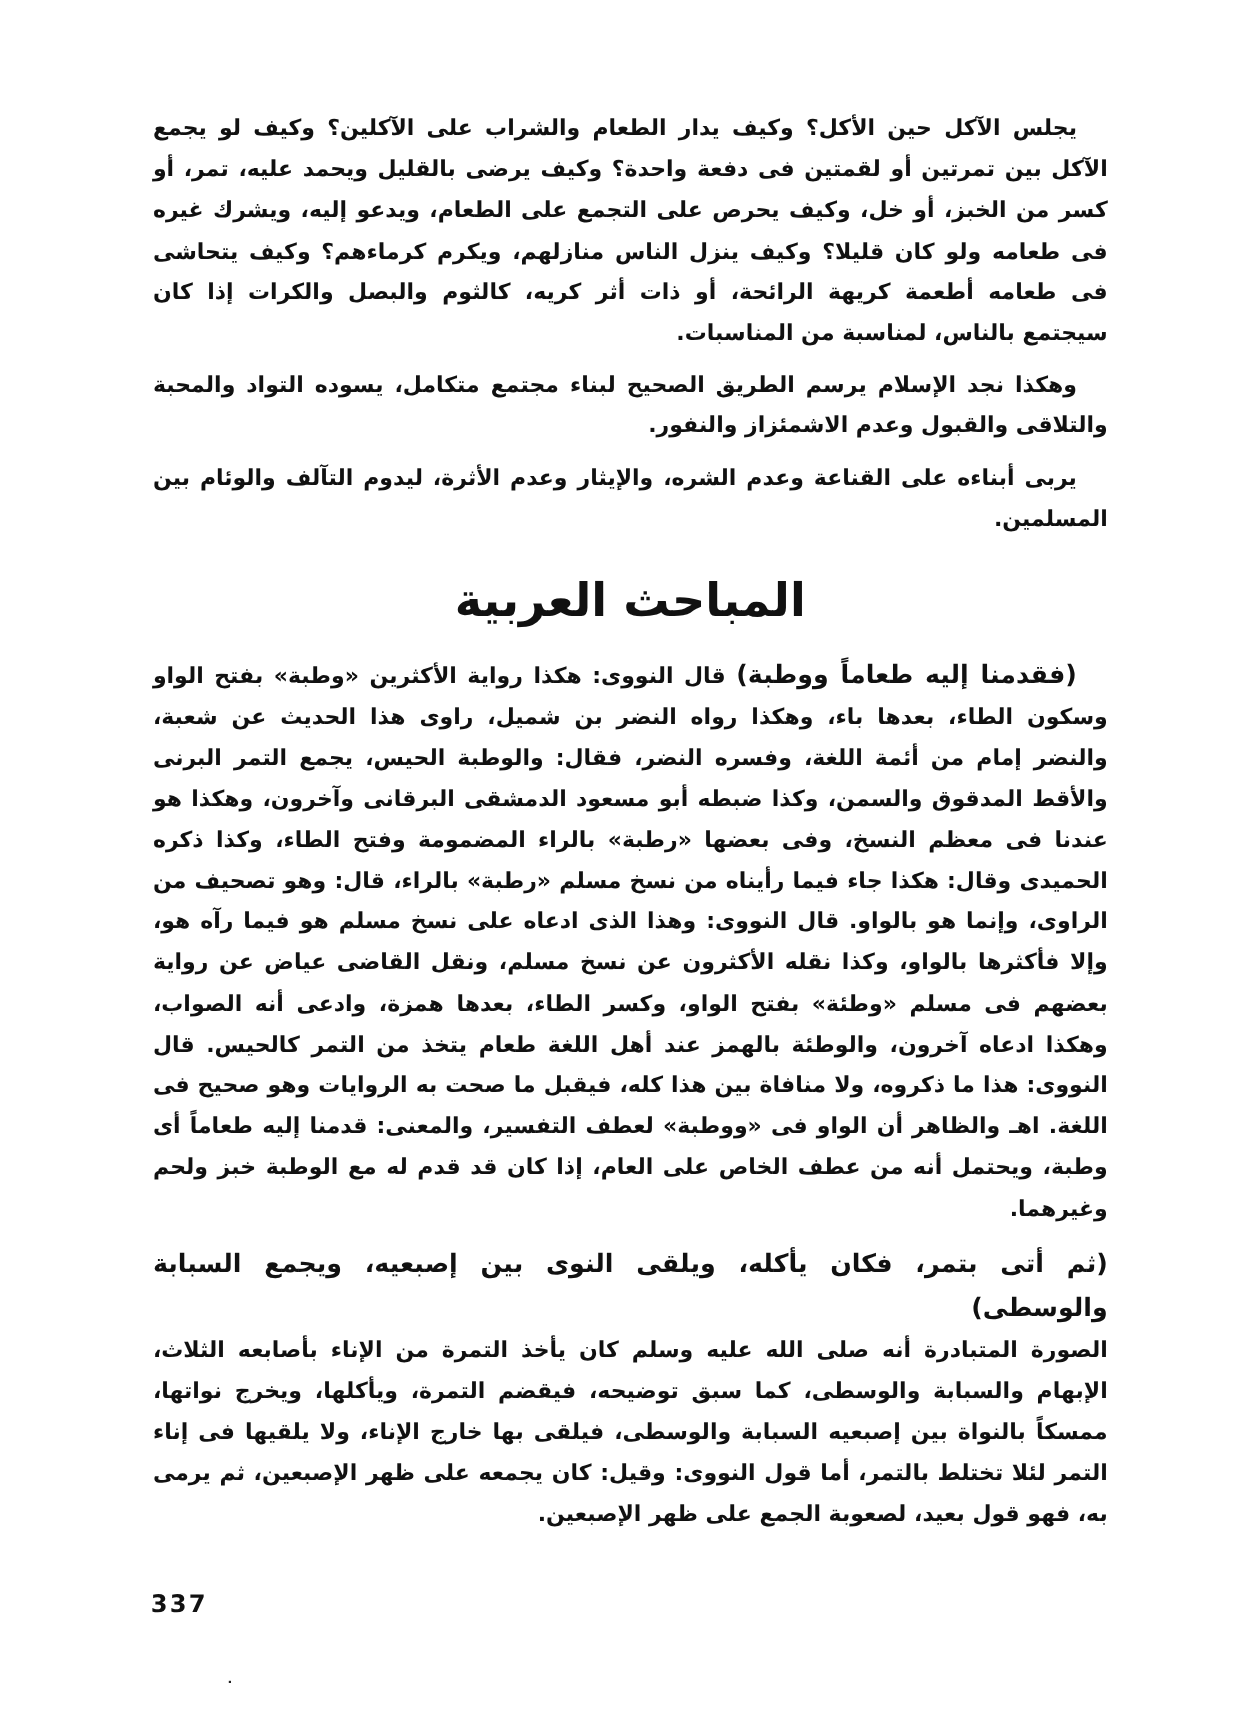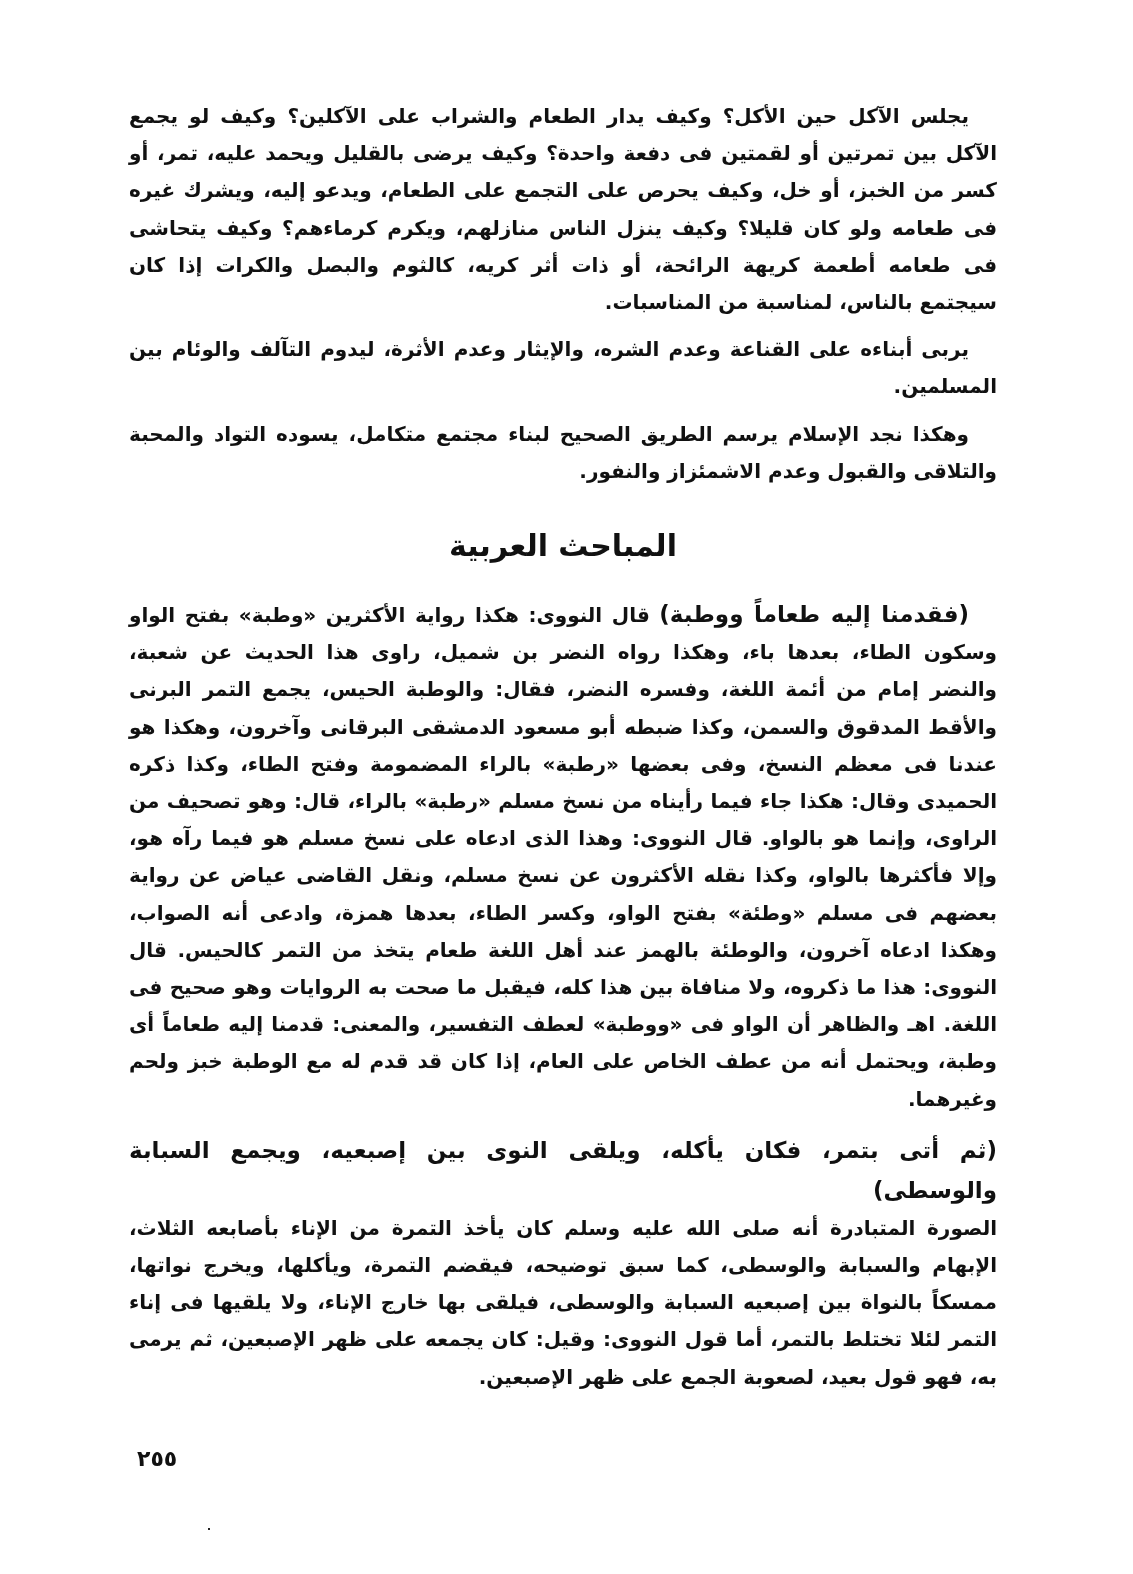--- a/index.html
+++ b/index.html
@@ -10,39 +10,39 @@
     body {
       width: 1133px;
       height: 1574px;
       position: relative;
       overflow: hidden;
       color: #111111;
       font-family: "DejaVu Sans", "Liberation Sans", sans-serif;
     }
     .page {
       position: absolute;
-      left: 129px;
+      left: 139px;
       top: 98px;
       width: 868px;
       direction: rtl;
       text-align: justify;
       text-align-last: right;
       font-size: 20px;
       line-height: 37.2px;
       font-weight: bold;
     }
     .para {
       margin: 0;
     }
     .para.gap-sm { margin-top: 10px; }
     .para.indent { text-indent: 28px; }
     .heading {
       text-align: center;
       text-align-last: center;
-      font-size: 30px;
+      font-size: 42px;
       font-weight: bold;
       line-height: 44px;
       margin: 34px 0 28px 0;
     }
     .term {
       font-size: 23px;
       font-weight: 900;
     }
     .para.lead {
       text-indent: 0;
@@ -71,31 +71,31 @@
       height: 2px;
       background: #222;
     }
   </style>
 </head>
 <body>
 
 <div class="page">
 
   <p class="para indent">يجلس الآكل حين الأكل؟ وكيف يدار الطعام والشراب على الآكلين؟ وكيف لو يجمع الآكل بين تمرتين أو لقمتين فى دفعة واحدة؟ وكيف يرضى بالقليل ويحمد عليه، تمر، أو كسر من الخبز، أو خل، وكيف يحرص على التجمع على الطعام، ويدعو إليه، ويشرك غيره فى طعامه ولو كان قليلا؟ وكيف ينزل الناس منازلهم، ويكرم كرماءهم؟ وكيف يتحاشى فى طعامه أطعمة كريهة الرائحة، أو ذات أثر كريه، كالثوم والبصل والكرات إذا كان سيجتمع بالناس، لمناسبة من المناسبات.</p>
+  <p class="para indent gap-sm">وهكذا نجد الإسلام يرسم الطريق الصحيح لبناء مجتمع متكامل، يسوده التواد والمحبة والتلاقى والقبول وعدم الاشمئزاز والنفور.</p>
   <p class="para indent gap-sm">يربى أبناءه على القناعة وعدم الشره، والإيثار وعدم الأثرة، ليدوم التآلف والوئام بين المسلمين.</p>
-  <p class="para indent gap-sm">وهكذا نجد الإسلام يرسم الطريق الصحيح لبناء مجتمع متكامل، يسوده التواد والمحبة والتلاقى والقبول وعدم الاشمئزاز والنفور.</p>
 
   <h2 class="heading">المباحث العربية</h2>
 
 
   <p class="para indent gap-sm">
     <span class="term">(فقدمنا إليه طعاماً ووطبة)</span><span> قال النووى: هكذا رواية الأكثرين «وطبة» بفتح الواو وسكون الطاء، بعدها باء، وهكذا رواه النضر بن شميل، راوى هذا الحديث عن شعبة، والنضر إمام من أئمة اللغة، وفسره النضر، فقال: والوطبة الحيس، يجمع التمر البرنى والأقط المدقوق والسمن، وكذا ضبطه أبو مسعود الدمشقى البرقانى وآخرون، وهكذا هو عندنا فى معظم النسخ، وفى بعضها «رطبة» بالراء المضمومة وفتح الطاء، وكذا ذكره الحميدى وقال: هكذا جاء فيما رأيناه من نسخ مسلم «رطبة» بالراء، قال: وهو تصحيف من الراوى، وإنما هو بالواو. قال النووى: وهذا الذى ادعاه على نسخ مسلم هو فيما رآه هو، وإلا فأكثرها بالواو، وكذا نقله الأكثرون عن نسخ مسلم، ونقل القاضى عياض عن رواية بعضهم فى مسلم «وطئة» بفتح الواو، وكسر الطاء، بعدها همزة، وادعى أنه الصواب، وهكذا ادعاه آخرون، والوطئة بالهمز عند أهل اللغة طعام يتخذ من التمر كالحيس. قال النووى: هذا ما ذكروه، ولا منافاة بين هذا كله، فيقبل ما صحت به الروايات وهو صحيح فى اللغة. اهـ والظاهر أن الواو فى «ووطبة» لعطف التفسير، والمعنى: قدمنا إليه طعاماً أى وطبة، ويحتمل أنه من عطف الخاص على العام، إذا كان قد قدم له مع الوطبة خبز ولحم وغيرهما.</span>
   </p>
 
   <div class="para lead">
     <span class="lead-title">(ثم أتى بتمر، فكان يأكله، ويلقى النوى بين إصبعيه، ويجمع السبابة والوسطى)</span>
     <span>الصورة المتبادرة أنه صلى الله عليه وسلم كان يأخذ التمرة من الإناء بأصابعه الثلاث، الإبهام والسبابة والوسطى، كما سبق توضيحه، فيقضم التمرة، ويأكلها، ويخرج نواتها، ممسكاً بالنواة بين إصبعيه السبابة والوسطى، فيلقى بها خارج الإناء، ولا يلقيها فى إناء التمر لئلا تختلط بالتمر، أما قول النووى: وقيل: كان يجمعه على ظهر الإصبعين، ثم يرمى به، فهو قول بعيد، لصعوبة الجمع على ظهر الإصبعين.</span>
   </div>
 
 </div>
 
-<div class="page-number">٢٥٥</div>
+<div class="page-number">337</div>
 <div class="speck"></div>
 
 </body></html>

